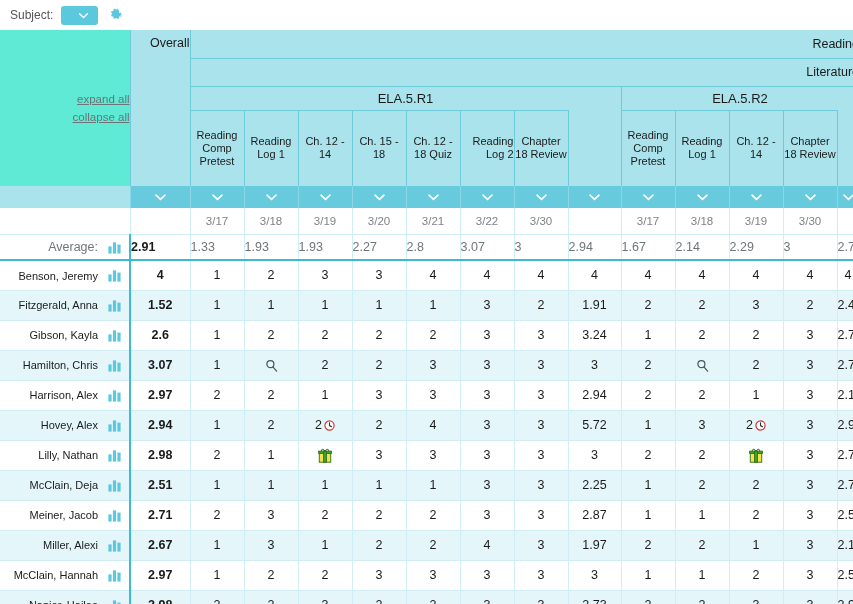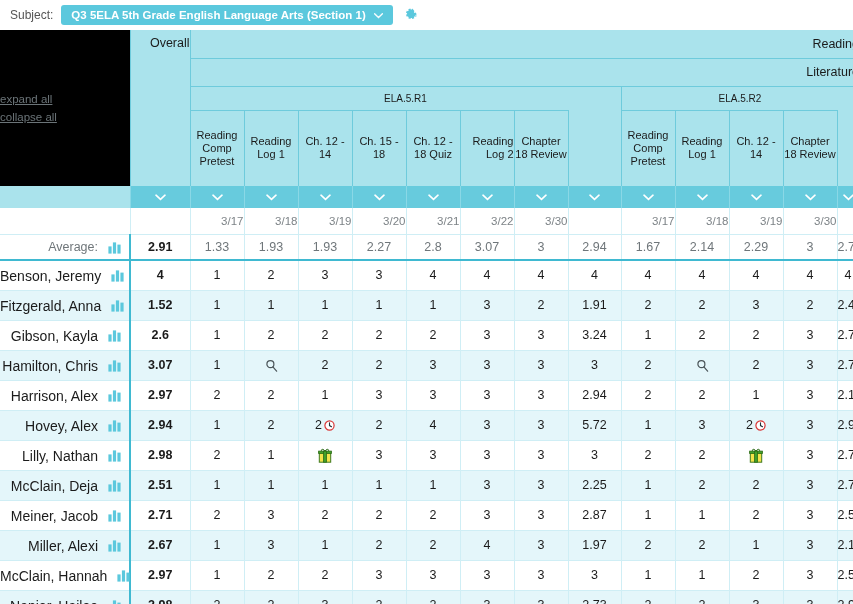--- a/index.html
+++ b/index.html
@@ -63,21 +63,22 @@
     background:#aae3ec;
     color:#1b1b1b;
     text-align:right;
     font-weight:bold;
     font-size:12.5px;
     border-left:1px solid #6ecbdc;
     border-bottom:1px solid #6ecbdc;
   }
   .hdr.nob{border-bottom:none;}
   .namecol-hdr{
-    background:#000000;
+    background:#5eead4;
+    text-align:right;
     padding-right:14px;
     vertical-align:top;
     border-bottom:none;
   }
   .namecol-hdr a{
     display:block;
     color:#6b7478;
     text-decoration:underline;
     font-size:11.5px;
     font-weight:normal;
@@ -92,21 +93,21 @@
     text-align:center;
     padding:4px 2px;
     border-left:1px solid #6ecbdc;
     border-top:1px solid #6ecbdc;
     color:#1b1b1b;
   }
   .strand-hdr{
     background:#aae3ec;
     border-left:1px solid #6ecbdc;
     border-top:1px solid #6ecbdc;
-    font-size:10px;
+    font-size:13px;
     font-weight:bold;
     text-align:center;
     color:#1b1b1b;
   }
   .gapcell{background:#aae3ec;border-left:1px solid #6ecbdc;}
   .nogap{background:#aae3ec;}
   
   .chev{
     background:#67cbdd;
     height:22px;
@@ -115,31 +116,30 @@
     cursor:pointer;
   }
   .chev svg{display:inline-block;vertical-align:middle;}
   .chevblank{background:#aae3ec;}
   
   .daterow td{
     height:26px;
     background:#ffffff;
     color:#7d8387;
     font-size:11.5px;
-    text-align:right;
+    text-align:center;
     border-left:1px solid #cfeef5;
     border-bottom:1px solid #cfeef5;
   }
   .daterow td.namecell{border-left:none;}
   
   .avgrow td{
     height:26px;
     background:#ffffff;
     font-size:12.5px;
-    text-align:center;
     color:#6f767a;
     border-left:1px solid #cfeef5;
     border-bottom:2px solid #3fb9d1;
   }
   .avgrow td.namecell{
     border-left:none;
     text-align:right;
     padding-right:8px;
     color:#6f767a;
   }
@@ -150,21 +150,21 @@
     font-size:12.5px;
     text-align:center;
     color:#1b1b1b;
     border-left:1px solid #cfeef5;
     border-bottom:1px solid #cfeef5;
   }
   .drow td.namecell{
     border-left:none;
     text-align:right;
     padding-right:8px;
-    font-size:14px;
+    font-size:11px;
     white-space:nowrap;
   }
   .drow td.overallcell{font-weight:bold;border-left:2px solid #3fb9d1;}
   .drow.odd td{background:#ffffff;}
   .drow.even td{background:#e4f6fa;}
   .namecell .nm{display:inline-block;vertical-align:middle;}
   .barico{
     display:inline-block;vertical-align:middle;margin-left:10px;
     width:13px;height:13px;cursor:pointer;
   }
@@ -173,21 +173,20 @@
   .mag{width:13px;height:13px;display:inline-block;vertical-align:middle;cursor:pointer;}
   .clockico{width:11px;height:11px;display:inline-block;vertical-align:middle;margin-left:1px;}
   .giftico{width:14px;height:15px;display:inline-block;vertical-align:middle;}
 </style>
 </head>
 <body>
 
 <div class="subject-bar">
   <span class="subject-label">Subject:</span>
   <div class="subject-pill">
-    <span>Q3 5ELA 5th Grade English Language Arts (Section 1)</span>
     <span class="caret">
       <svg width="9" height="6" viewBox="0 0 9 6">
           <path d="M0.6 0.8 L4.5 4.6 L8.4 0.8" fill="none" stroke="#ffffff" stroke-width="1.4" stroke-linecap="round"></path>
         </svg>
     </span>
   </div>
   <span class="gear">
     <svg width="16" height="16" viewBox="0 0 16 16">
       <path fill="#5bc8dd" d="M8 5.2a2.8 2.8 0 100 5.6 2.8 2.8 0 000-5.6zm0 4.2a1.4 1.4 0 110-2.8 1.4 1.4 0 010 2.8z"></path>
       <path fill="#5bc8dd" d="M14.2 9.1l-1.2-.5a5.2 5.2 0 000-1.2l1.2-.5-.9-2.2-1.2.5a5.2 5.2 0 00-.9-.9l.5-1.2L9.5.2 9 1.4a5.2 5.2 0 00-1.2 0L7.3.2 5.1 1.1l.5 1.2c-.3.3-.6.6-.9.9L3.5 2.7l-.9 2.2 1.2.5a5.2 5.2 0 000 1.2l-1.2.5.9 2.2 1.2-.5c.3.3.6.6.9.9l-.5 1.2 2.2.9.5-1.2a5.2 5.2 0 001.2 0l.5 1.2 2.2-.9-.5-1.2c.3-.3.6-.6.9-.9l1.2.5.9-2.2z" transform="translate(0.6,1.2) scale(0.92)"></path>

